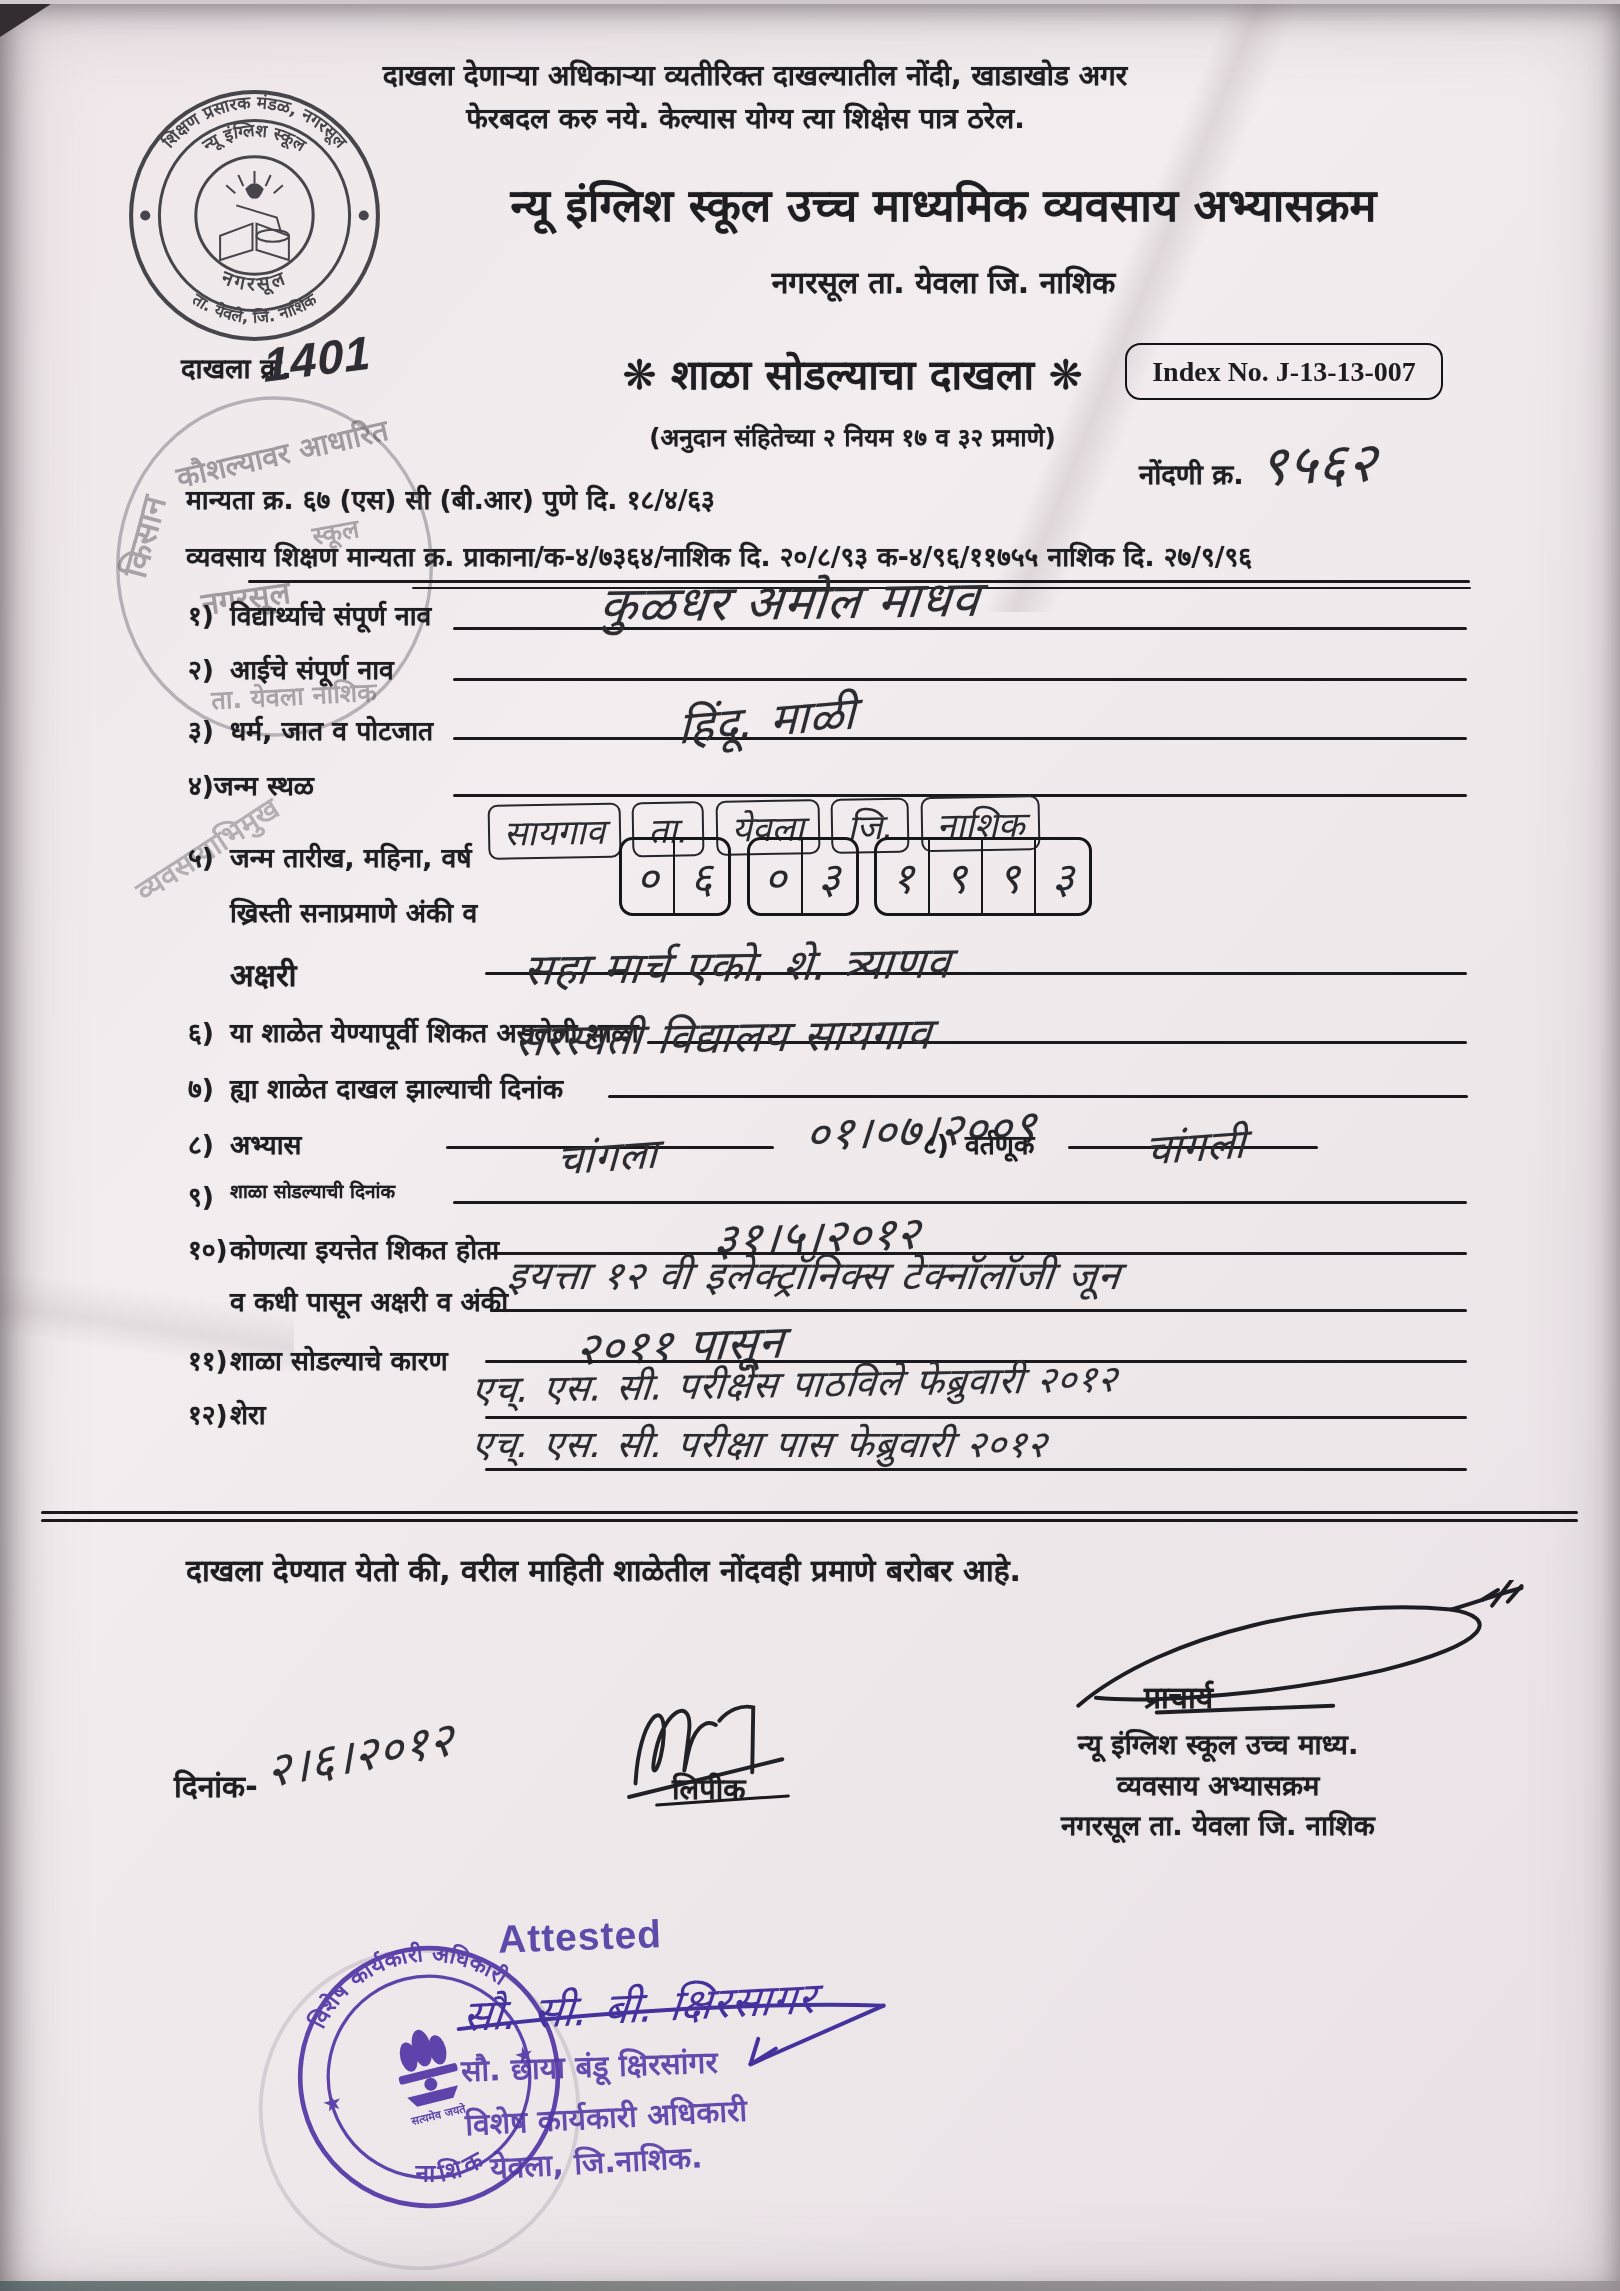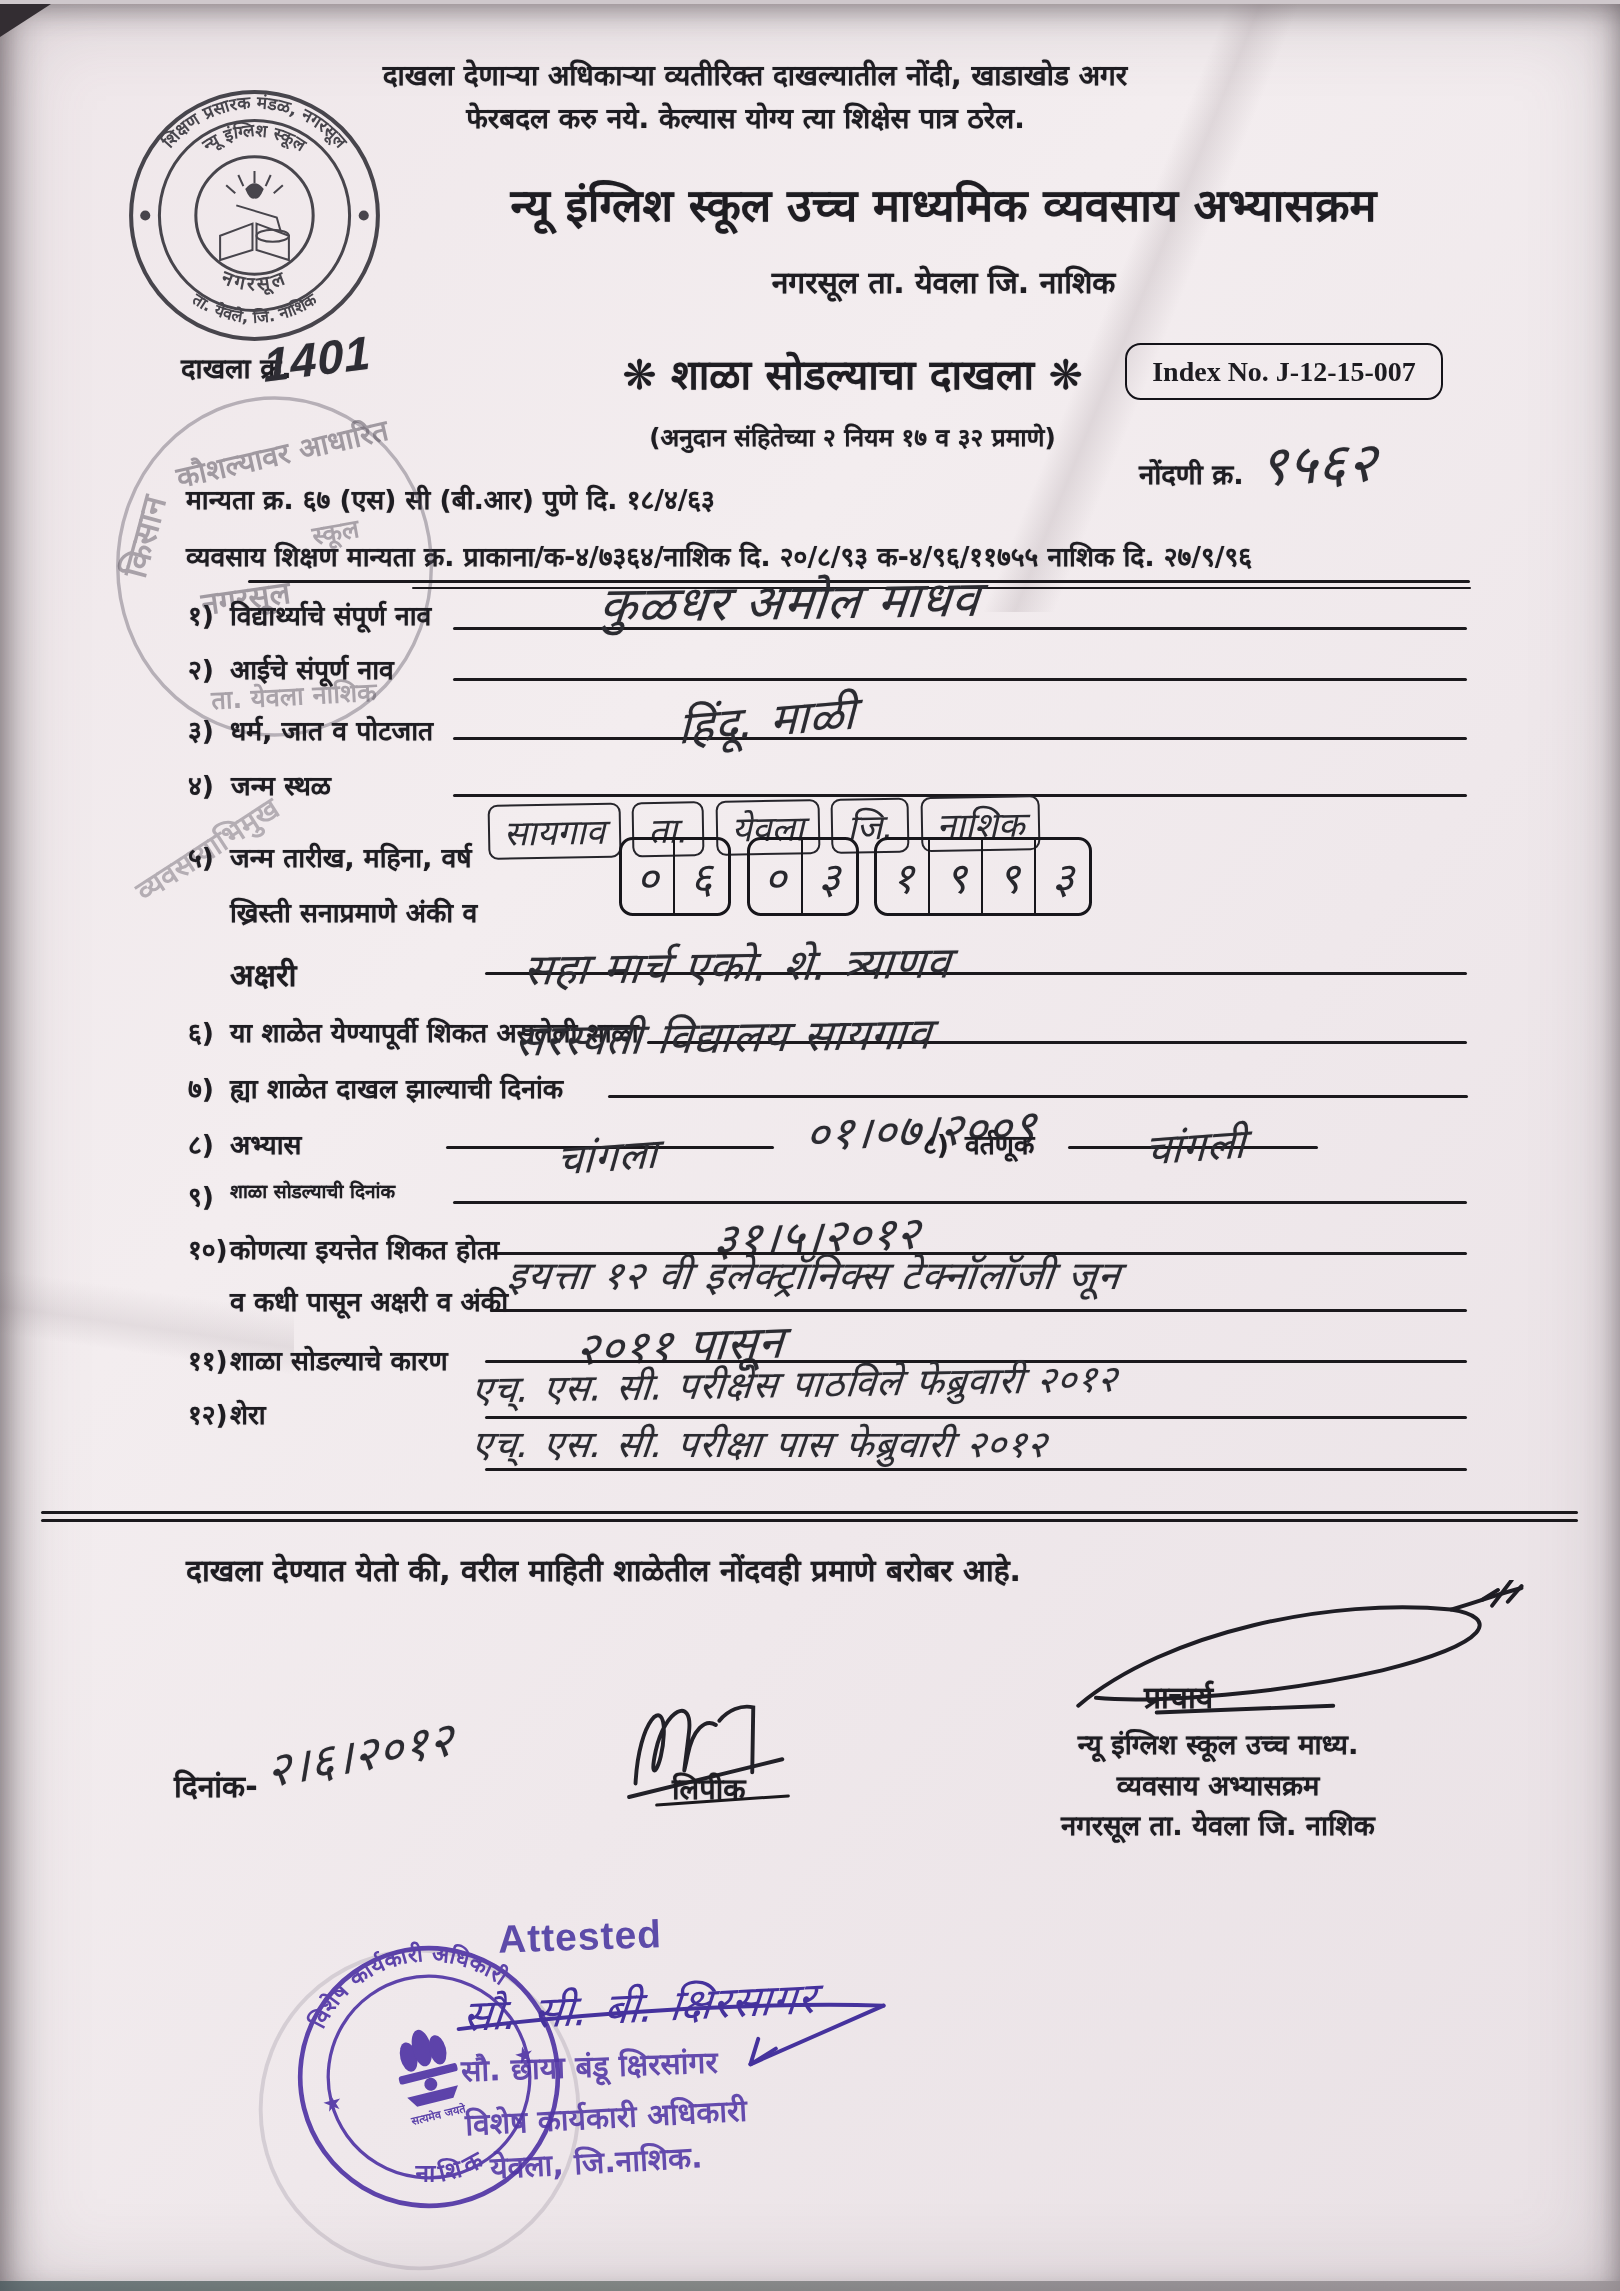--- a/index.html
+++ b/index.html
@@ -90,21 +90,21 @@
   <div class="print" style="left:181px;top:345px;font-size:27.4px;">दाखला क्र.</div>
   <div class="hand" style="left:263px;top:327px;font-size:47px;font-weight:700;transform:rotate(-7deg) skewX(-4deg);font-family:'Liberation Sans',sans-serif;color:#2e2d34;">1401</div>
 
   <div class="print center" style="left:421px;top:341px;width:863px;font-size:41px;">
     <span>❋</span>
     <span>शाळा सोडल्याचा दाखला</span>
     <span>❋</span>
   </div>
   <div class="print center" style="left:421px;top:416px;width:863px;font-size:24.5px;">(अनुदान संहितेच्या २ नियम १७ व ३२ प्रमाणे)</div>
 
-  <div class="idxbox" style="left:1125px;top:339px;width:318px;height:57px;font-size:28px;">Index No. J-12-15-007</div>
+  <div class="idxbox" style="left:1125px;top:339px;width:318px;height:57px;font-size:28px;">Index No. J-13-13-007</div>
   <div class="print" style="left:1139px;top:451px;font-size:27.4px;">नोंदणी क्र.</div>
   <div class="hand" style="left:1259px;top:420px;font-size:55px;transform:rotate(-2deg) skewX(-6deg);">९५६२</div>
 
   <div class="print" style="left:186px;top:477px;font-size:26.5px;">मान्यता क्र. ६७ (एस) सी (बी.आर) पुणे दि. १८/४/६३</div>
   <div class="print" style="left:186px;top:534px;font-size:26.5px;">व्यवसाय शिक्षण मान्यता क्र. प्राकाना/क-४/७३६४/नाशिक दि. २०/८/९३  क-४/९६/११७५५ नाशिक दि. २७/९/९६</div>
 
   <svg style="position:absolute;left:106px;top:384px;width:341px;height:361px;opacity:.38;" viewBox="0 0 348 368">
     <ellipse cx="172" cy="182" rx="160" ry="172" fill="none" stroke="#575160" stroke-width="3.5"></ellipse>
   </svg>
   <div class="ghost" style="left:102px;top:510px;font-size:33px;opacity:.45;transform:rotate(-75deg);">किसान</div>
@@ -125,21 +125,21 @@
   <div class="print" style="left:188px;top:647px;font-size:26.5px;">२)</div>
   <div class="print" style="left:230px;top:647px;font-size:26.5px;">आईचे संपूर्ण नाव</div>
   <div class="rule" style="left:453px;top:674px;width:1014px;"></div>
 
   <div class="print" style="left:188px;top:708px;font-size:26.5px;">३)</div>
   <div class="print" style="left:230px;top:708px;font-size:26.5px;">धर्म, जात व पोटजात</div>
   <div class="rule" style="left:453px;top:733px;width:1014px;"></div>
   <div class="hand" style="left:678px;top:684px;font-size:45px;transform:rotate(-5deg) skewX(-6deg);">हिंदू. माळी</div>
 
   <div class="print" style="left:188px;top:763px;font-size:26.5px;">४)</div>
-  <div class="print" style="left:231px;top:763px;font-size:26.5px;">जन्म स्थळ</div>
+  <div class="print" style="left:214px;top:763px;font-size:26.5px;">जन्म स्थळ</div>
   <div class="rule" style="left:453px;top:790px;width:1014px;"></div>
   <div class="wboxes" style="left:488px;top:796px;transform:rotate(-1deg);">
     <span class="wbox">सायगाव</span>
     <span class="wbox">ता.</span>
     <span class="wbox">येवला</span>
     <span class="wbox">जि.</span>
     <span class="wbox">नाशिक</span>
   </div>
 
   <div class="print" style="left:188px;top:835px;font-size:26.5px;">५)</div>

